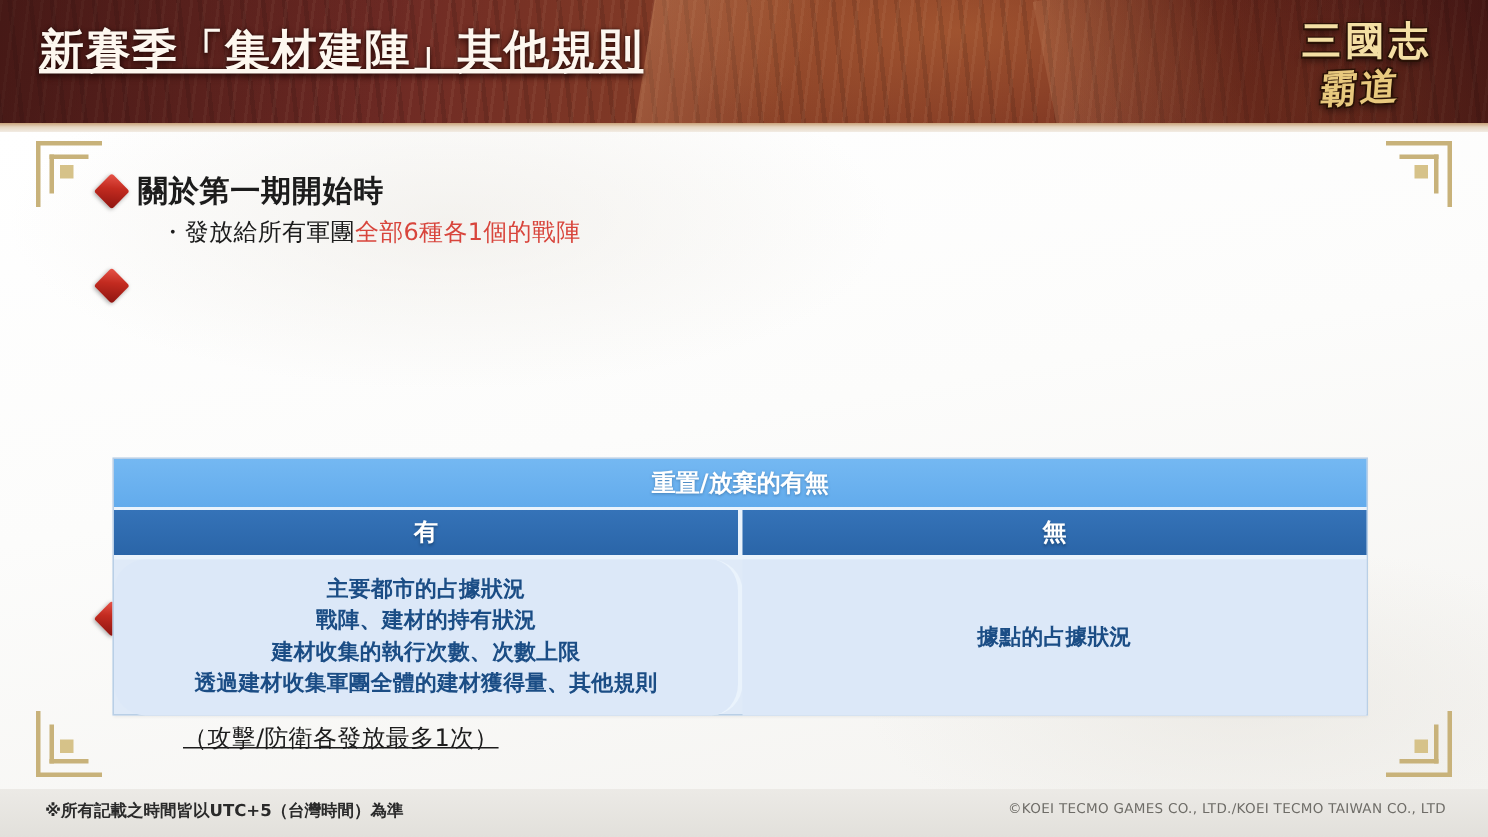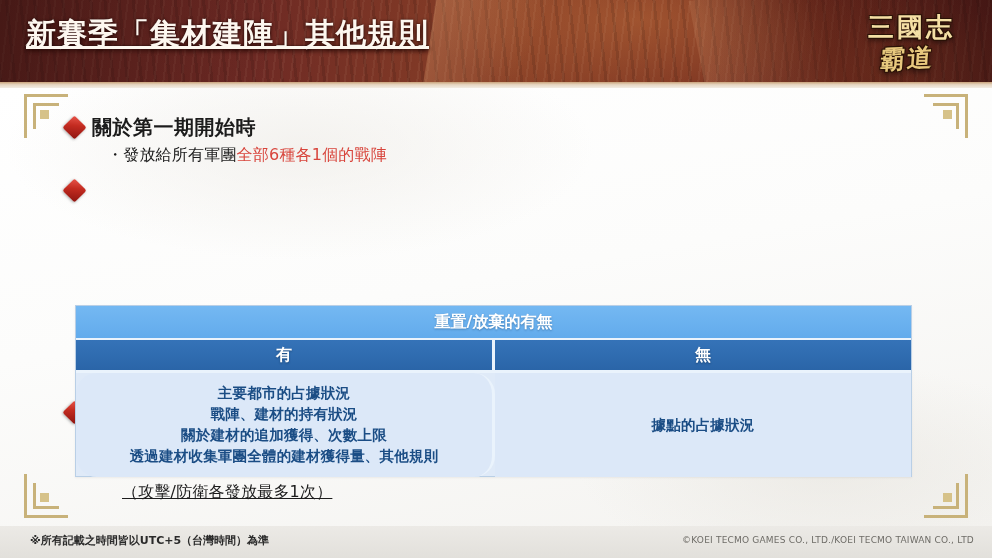--- a/index.html
+++ b/index.html
@@ -141,21 +141,21 @@
   
   #footer{
     position:absolute;left:0;top:526px;width:992px;height:32px;
     background:linear-gradient(180deg,#eceae6 0%,#e2e0db 100%);
   }
   #footer-note{
     position:absolute;left:30px;top:7px;
     font-size:11px;color:#2a2a2a;font-weight:bold;white-space:nowrap;
   }
   #footer-copy{
-    position:absolute;right:18px;top:9px;
+    position:absolute;right:28px;top:9px;
     font-size:9px;color:#6e6c67;letter-spacing:.2px;white-space:nowrap;
   }
 </style>
 </head>
 <body>
 
 <div id="header">
   <div id="header-sheen"></div>
   <div id="header-streak"></div>
   <div id="page-title">新賽季「集材建陣」其他規則</div>
@@ -224,21 +224,21 @@
   <div id="rules-table">
     <div id="tbl-title">重置/放棄的有無</div>
     <div id="tbl-colhead">
       <div class="colhead">有</div>
       <div class="colhead">無</div>
     </div>
     <div id="tbl-body">
       <div class="cell">
         <div class="cell-line">主要都市的占據狀況</div>
         <div class="cell-line">戰陣、建材的持有狀況</div>
-        <div class="cell-line">關於建材的追加獲得、次數上限</div>
+        <div class="cell-line">建材收集的執行次數、次數上限</div>
         <div class="cell-line">透過建材收集軍團全體的建材獲得量、其他規則</div>
       </div>
       <div class="cell">
         <div class="cell-line">據點的占據狀況</div>
       </div>
     </div>
   </div>
 
 </div>
 

